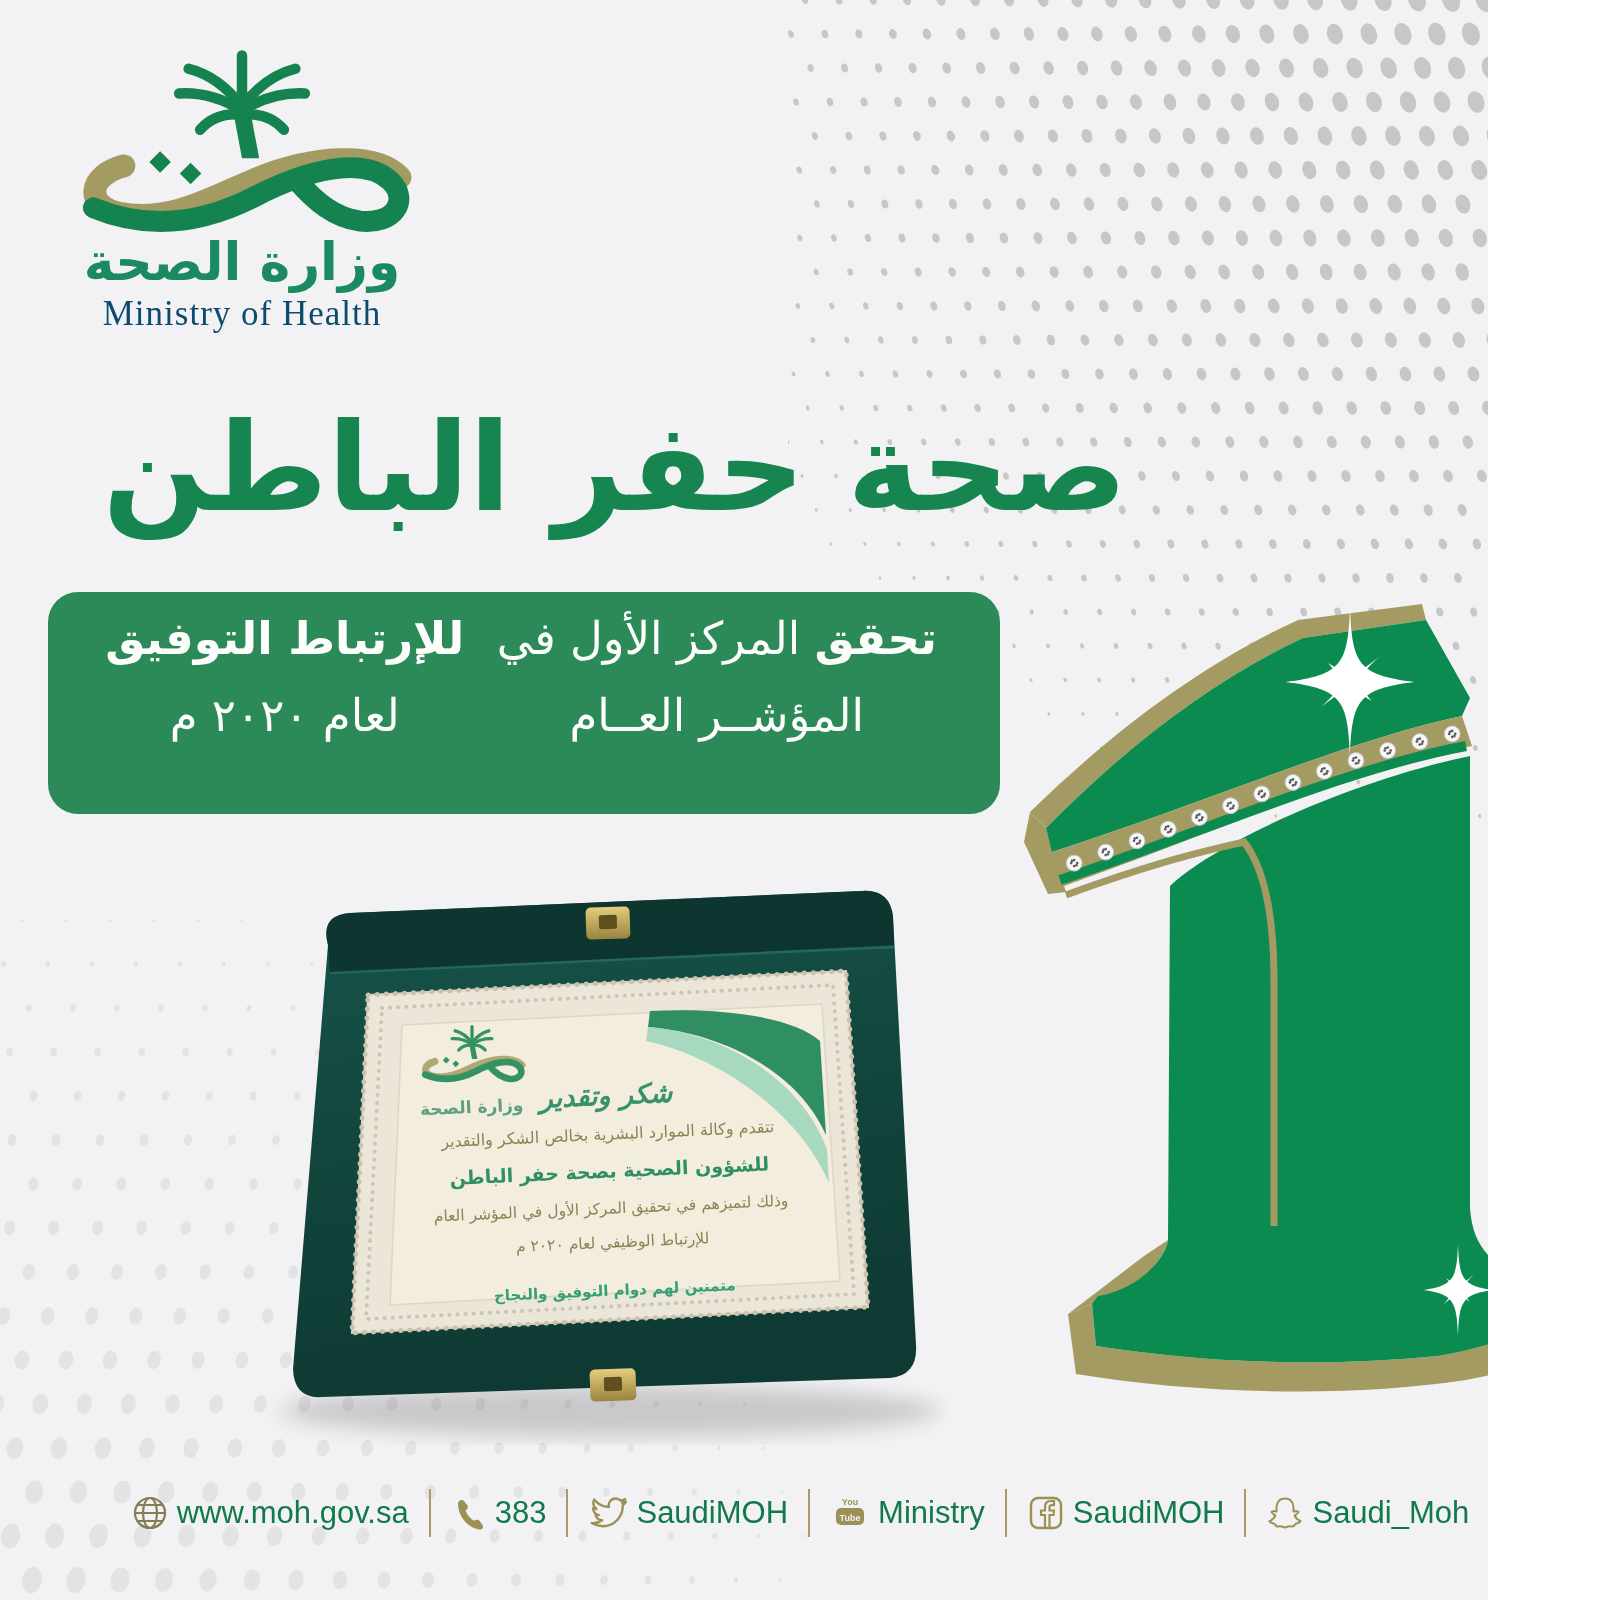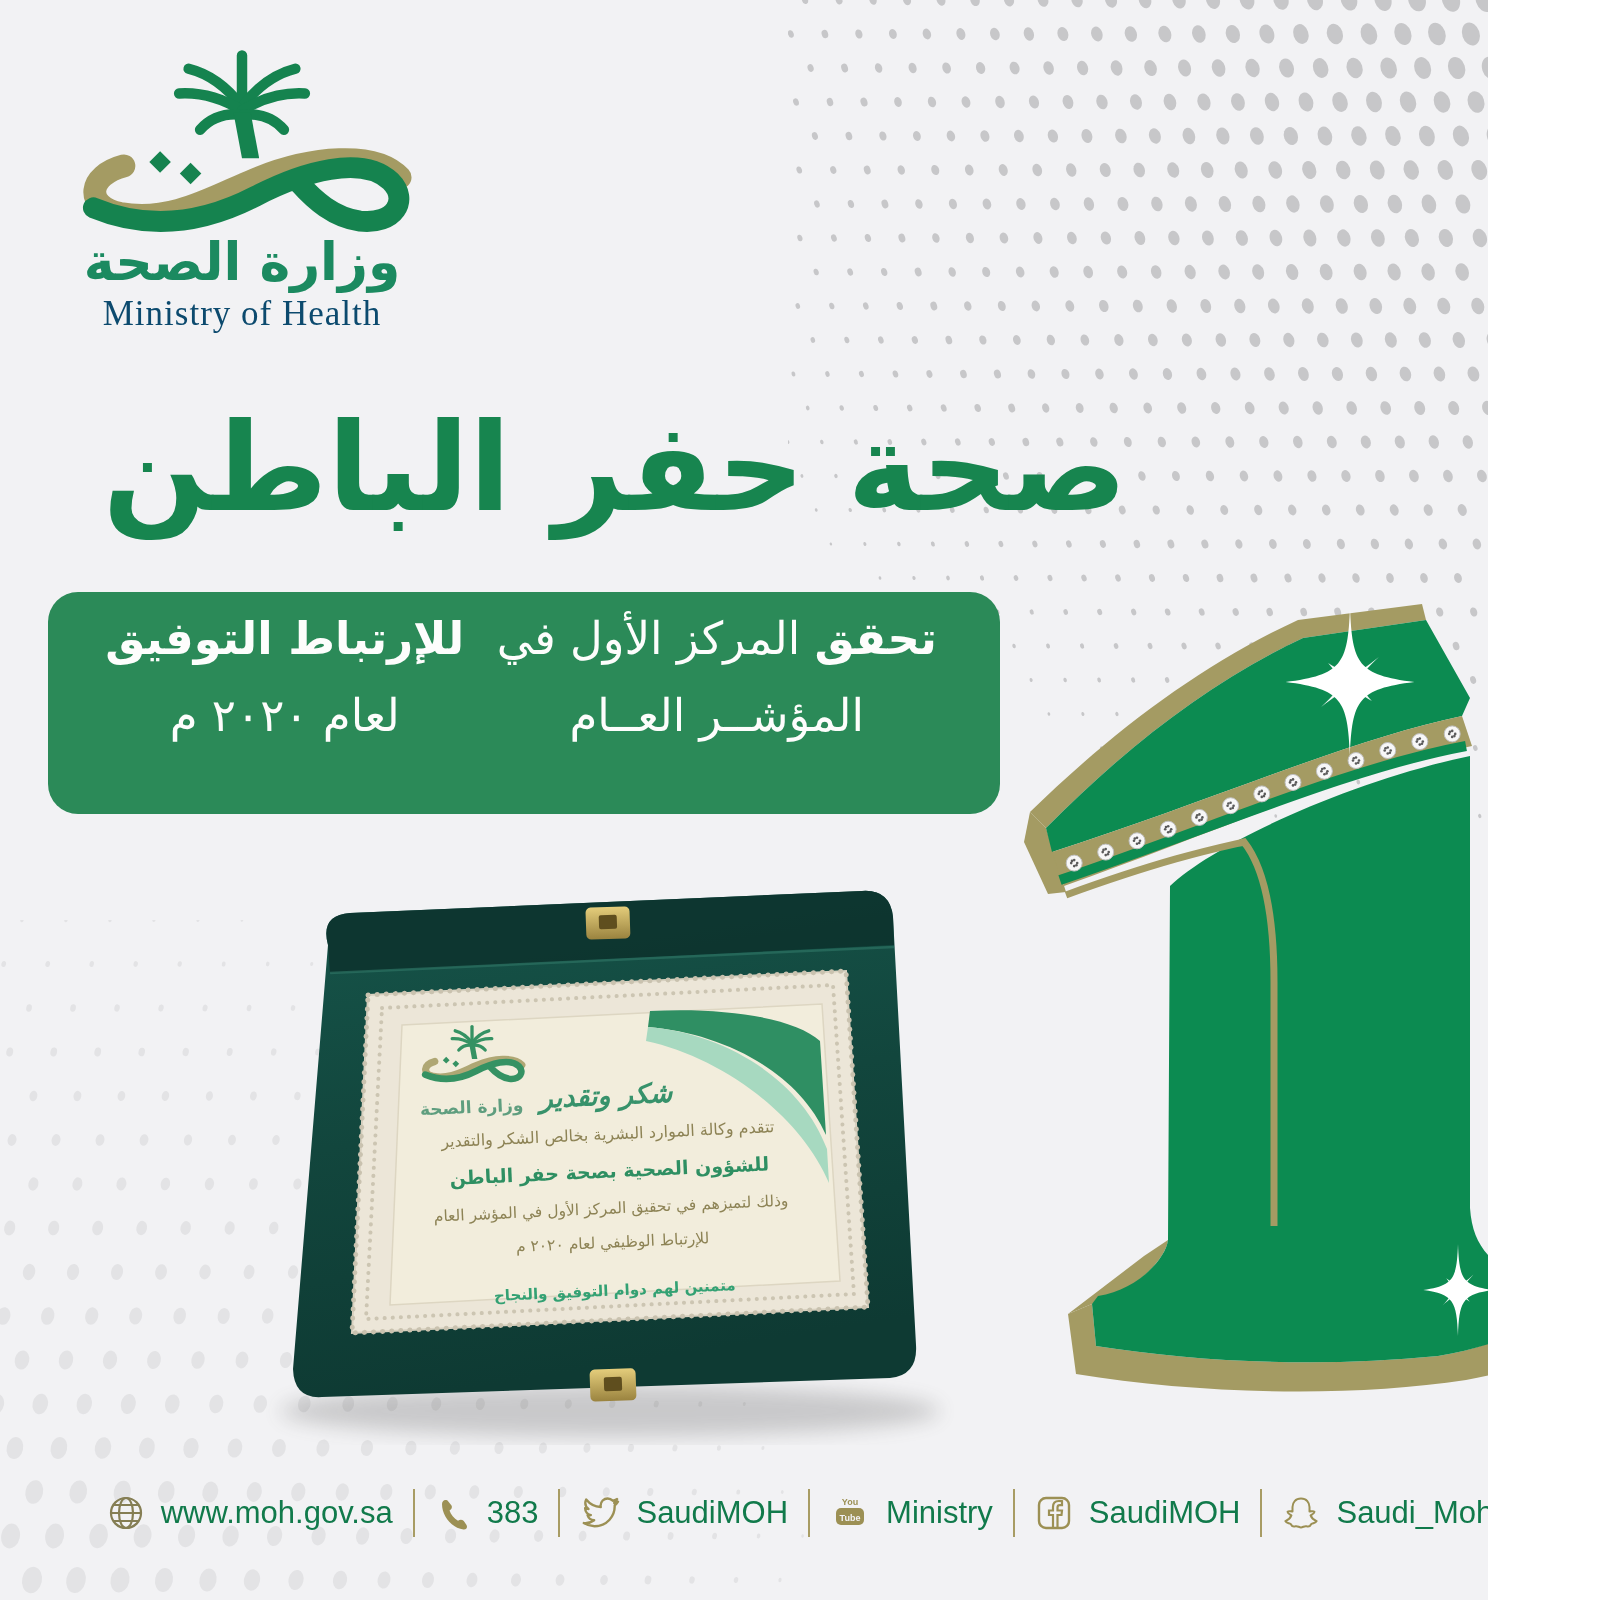--- a/index.html
+++ b/index.html
@@ -53,21 +53,21 @@
   .cert-l2 { margin-top:16px; font-size:19px; font-weight:bold; color:#2E8F62; }
   .cert-l3 { margin-top:18px; font-size:15.5px; color:#8D8355; }
   .cert-l4 { margin-top:16px; font-size:15.5px; color:#8D8355; }
   .cert-l5 { margin-top:30px; font-size:15px; font-weight:bold; color:#33A173; }
 
   
   .footer {
     position:absolute; left:0; top:1478px; width:1600px; height:70px;
     display:flex; justify-content:center; align-items:center;
   }
-  .f-item { display:flex; align-items:center; gap:16px; padding:0 20px; }
+  .f-item { display:flex; align-items:center; gap:8px; padding:0 20px; }
   .f-item .label {
     font-family:"Liberation Sans", sans-serif; font-size:31px; color:#117A4B;
   }
   .f-div { width:2px; height:48px; background:#A89C64; }
   .f-icon { display:block; }
 </style>
 </head>
 <body>
 
 <div class="canvas">

